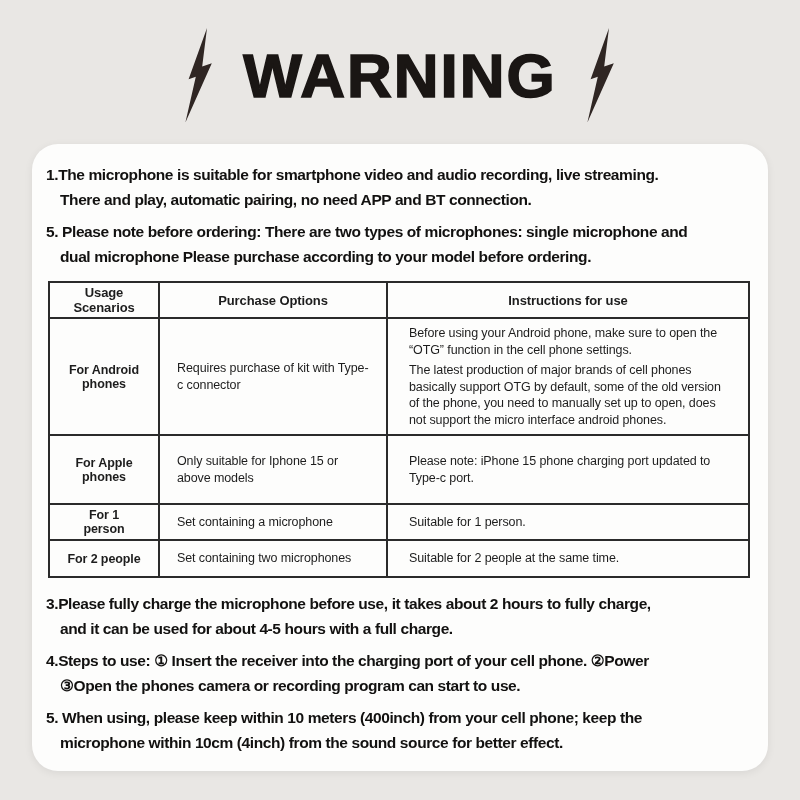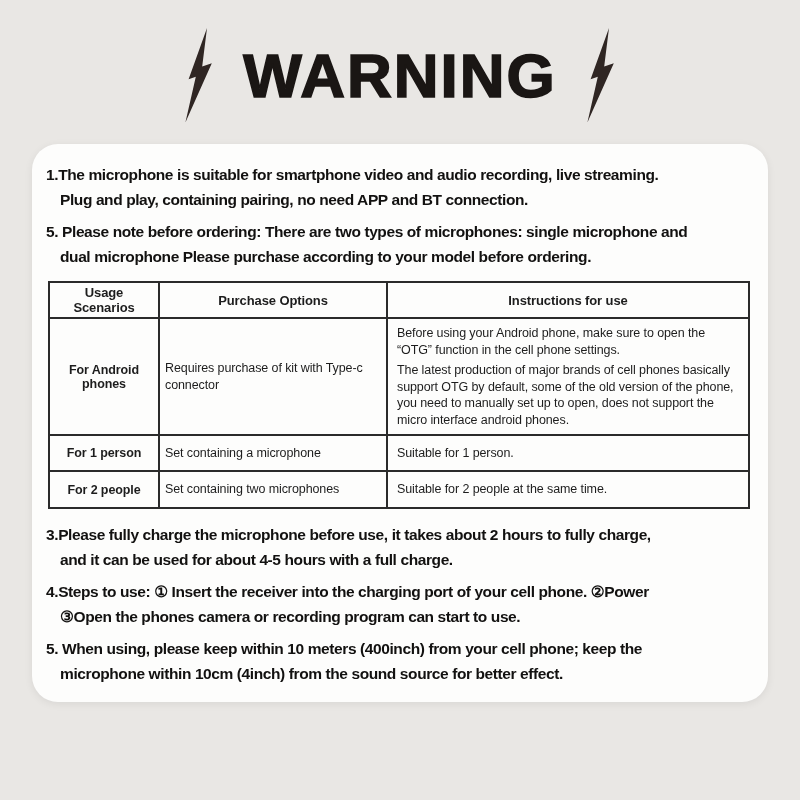--- a/index.html
+++ b/index.html
@@ -53,21 +53,21 @@
   table.usage{
     border-collapse:collapse;
     width:700px;
     margin:12px auto 13px auto;
     table-layout:fixed;
   }
   table.usage th,table.usage td{
     border:2px solid #2b2b2b;
     font-size:12.5px;
     color:#1d1d1d;
-    padding:2px 5px;
+    padding:2px 17px;
     box-sizing:border-box;
     letter-spacing:-0.1px;
   }
   table.usage th{
     font-weight:700;
     text-align:center;
     height:29px;
     font-size:13px;
   }
   td.scenario{
@@ -100,21 +100,21 @@
       <svg viewBox="0 0 38 120" xmlns="http://www.w3.org/2000/svg">
         <polygon points="29,0 6,64 15,61 2,118 35,44 23,48" fill="#2f2623"></polygon>
       </svg>
     </span>
   </div>
 
   <div class="card">
 
     <div class="item">
       <div class="ln">1.The microphone is suitable for smartphone video and audio recording, live streaming.</div>
-      <div class="ln cont">Plug and play, containing pairing, no need APP and BT connection.</div>
+      <div class="ln cont">There and play, automatic pairing, no need APP and BT connection.</div>
     </div>
 
     <div class="item">
       <div class="ln">5. Please note before ordering: There are two types of microphones: single microphone and</div>
       <div class="ln cont">dual microphone Please purchase according to your model before ordering.</div>
     </div>
 
     <table class="usage">
       <colgroup>
         <col style="width:110px">
@@ -128,20 +128,29 @@
           <th>Instructions for use</th>
         </tr>
       </thead>
       <tbody>
         <tr class="r-android">
           <td class="scenario">For Android phones</td>
           <td class="option">Requires purchase of kit with Type-c connector</td>
           <td class="instr">
             <div class="p">Before using your Android phone, make sure to open the “OTG” function in the cell phone settings.</div>
             <div class="p">The latest production of major brands of cell phones basically support OTG by default, some of the old version of the phone, you need to manually set up to open, does not support the micro interface android phones.</div>
+          </td>
+        </tr>
+        <tr class="r-apple">
+          <td class="scenario">For Apple phones</td>
+          <td class="option">
+            <span class="opt-narrow">Only suitable for Iphone 15 or above models</span>
+          </td>
+          <td class="instr">
+            <div class="p">Please note: iPhone 15 phone charging port updated to Type-c port.</div>
           </td>
         </tr>
         <tr class="r-one">
           <td class="scenario">For 1 person</td>
           <td class="option">Set containing a microphone</td>
           <td class="instr">
             <div class="p">Suitable for 1 person.</div>
           </td>
         </tr>
         <tr class="r-two">

